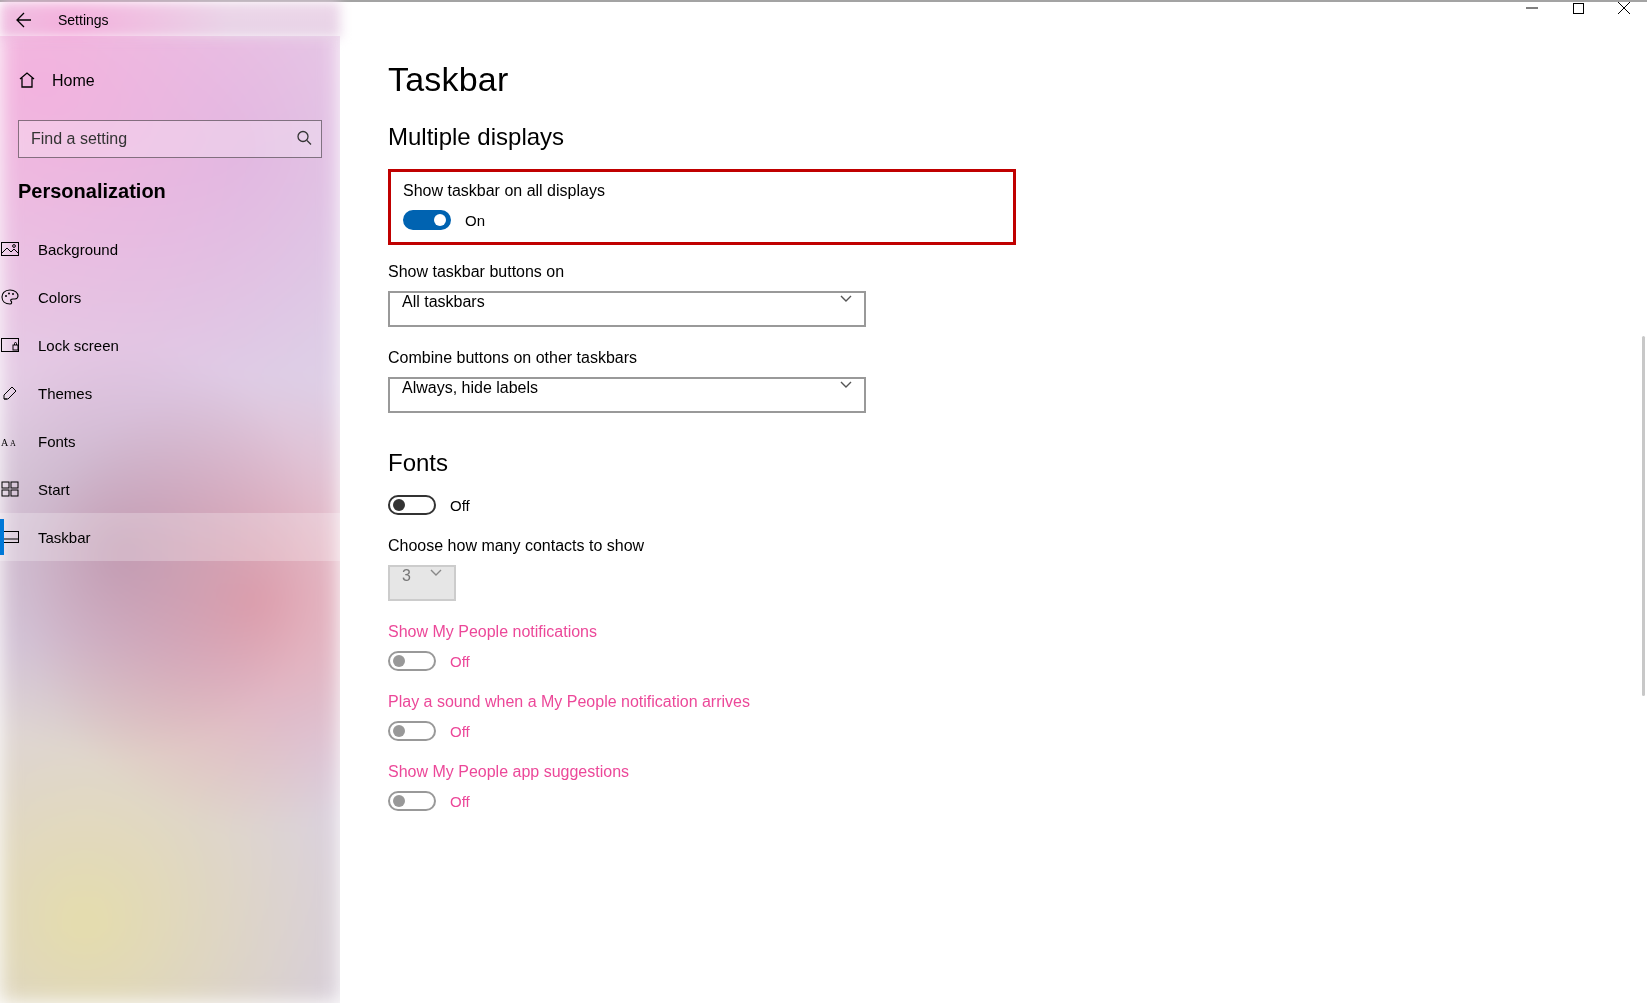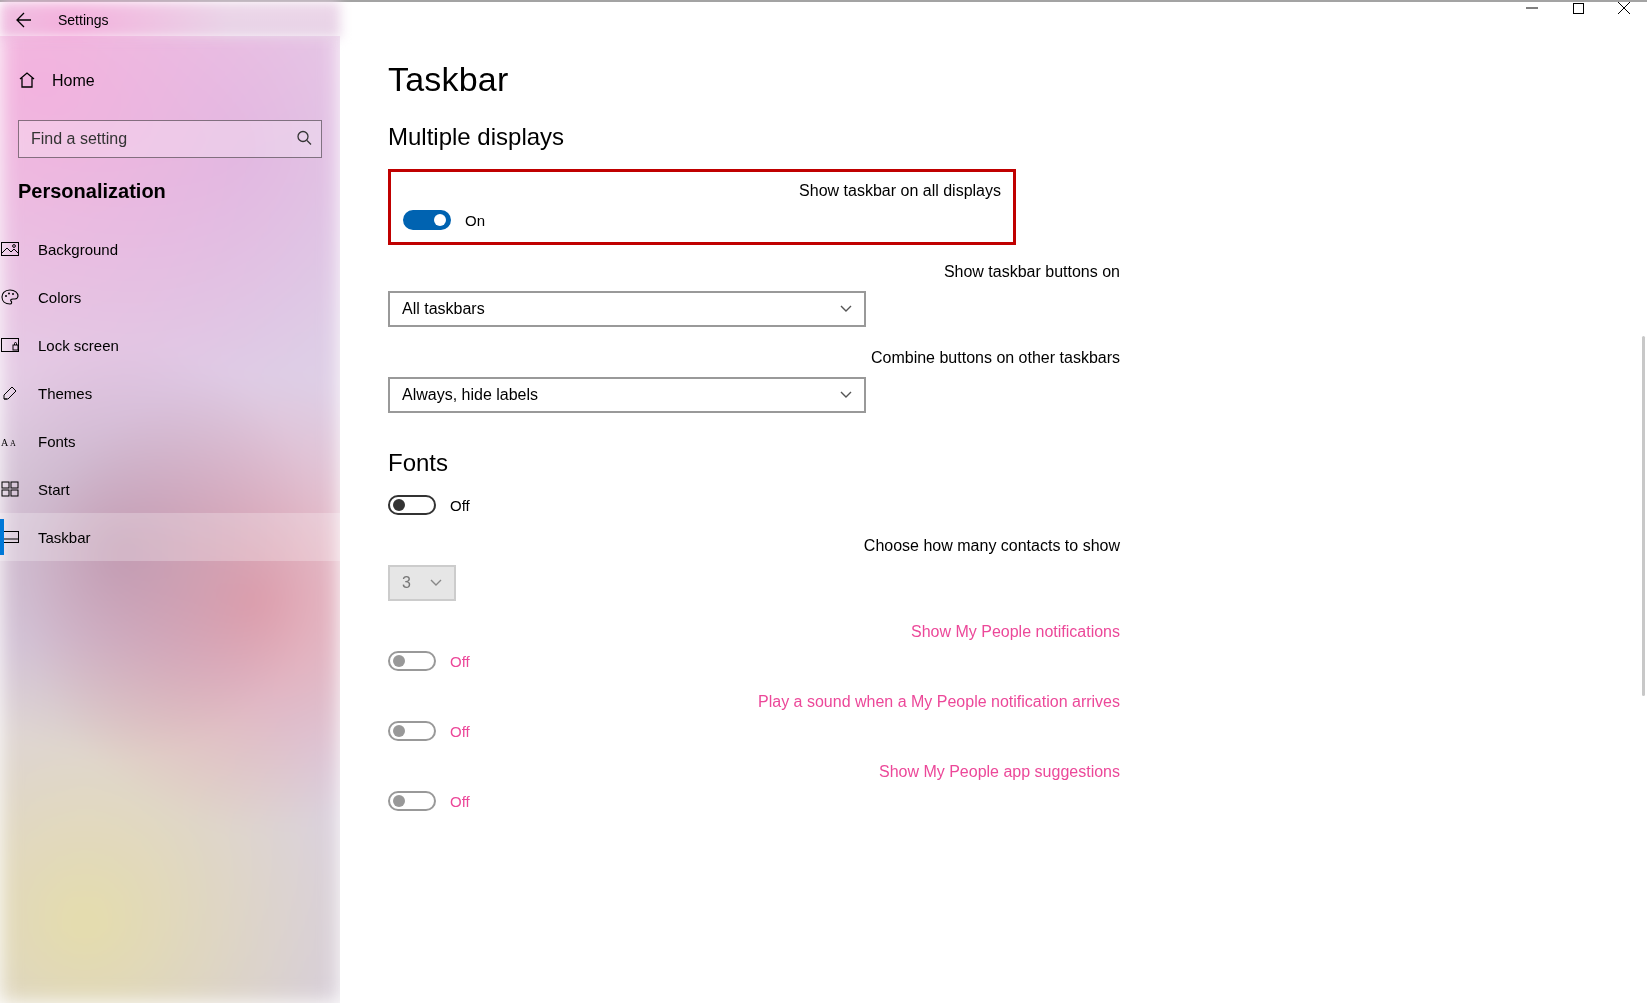--- a/index.html
+++ b/index.html
@@ -61,37 +61,37 @@
   .nav li.active::before { content:""; position:absolute; left:0; top:6px; bottom:6px; width:4px; background:#0078d7; }
   .nav li.active { background: rgba(255,255,255,0.25); }
 
   
   .main { flex: 1; background: #fff; overflow-y: auto; position: relative; }
   .main-inner { padding: 24px 0 40px 48px; max-width: 780px; }
   .page-title { font-size: 34px; font-weight: 400; margin-bottom: 24px; letter-spacing: 0.2px; }
   .section-h { font-size: 24px; font-weight: 400; margin-top: 12px; margin-bottom: 18px; }
 
   .setting { margin-bottom: 22px; }
-  .setting-label { font-size: 16px; margin-bottom: 10px; text-align: right; }
+  .setting-label { font-size: 16px; margin-bottom: 10px; }
   .toggle-row { display: flex; align-items: center; gap: 14px; }
 
   .highlight-box { border: 3px solid #c00000; padding: 10px 12px 12px 12px; width: 628px; margin-bottom: 18px; }
 
   
   .toggle { width: 48px; height: 20px; border-radius: 10px; position: relative; border: 2px solid #333; background: #fff; }
   .toggle .knob { position: absolute; width: 12px; height: 12px; border-radius: 50%; background: #333; top: 50%; left: 3px; transform: translateY(-50%); }
   .toggle.on { background: #0063b1; border-color: #0063b1; }
   .toggle.on .knob { background: #fff; left: auto; right: 3px; }
   .toggle.disabled { border-color: #999; }
   .toggle.disabled .knob { background: #999; }
   .toggle-text { font-size: 15px; }
   .disabled-text { color: #ec4899; }
 
   
-  .dropdown { width: 478px; height: 36px; border: 2px solid #999; display: flex; align-items: center; justify-content: space-between; padding: 0 12px; font-size: 16px; background: #fff; }
+  .dropdown { width: 478px; height: 36px; border: 2px solid #999; display: flex; align-items: flex-start; justify-content: space-between; padding: 0 12px; font-size: 16px; background: #fff; }
   .dropdown.small { width: 68px; background: #e6e6e6; border-color: #ccc; }
   .dropdown.small.disabled { color: #777; }
   .chev { width: 12px; height: 12px; }
 
   
   .scroll-stub { position: absolute; right: 2px; top: 300px; width: 3px; height: 360px; background: #c8c8c8; border-radius: 2px; }
 
   svg { overflow: visible; }
 </style>
 </head>

